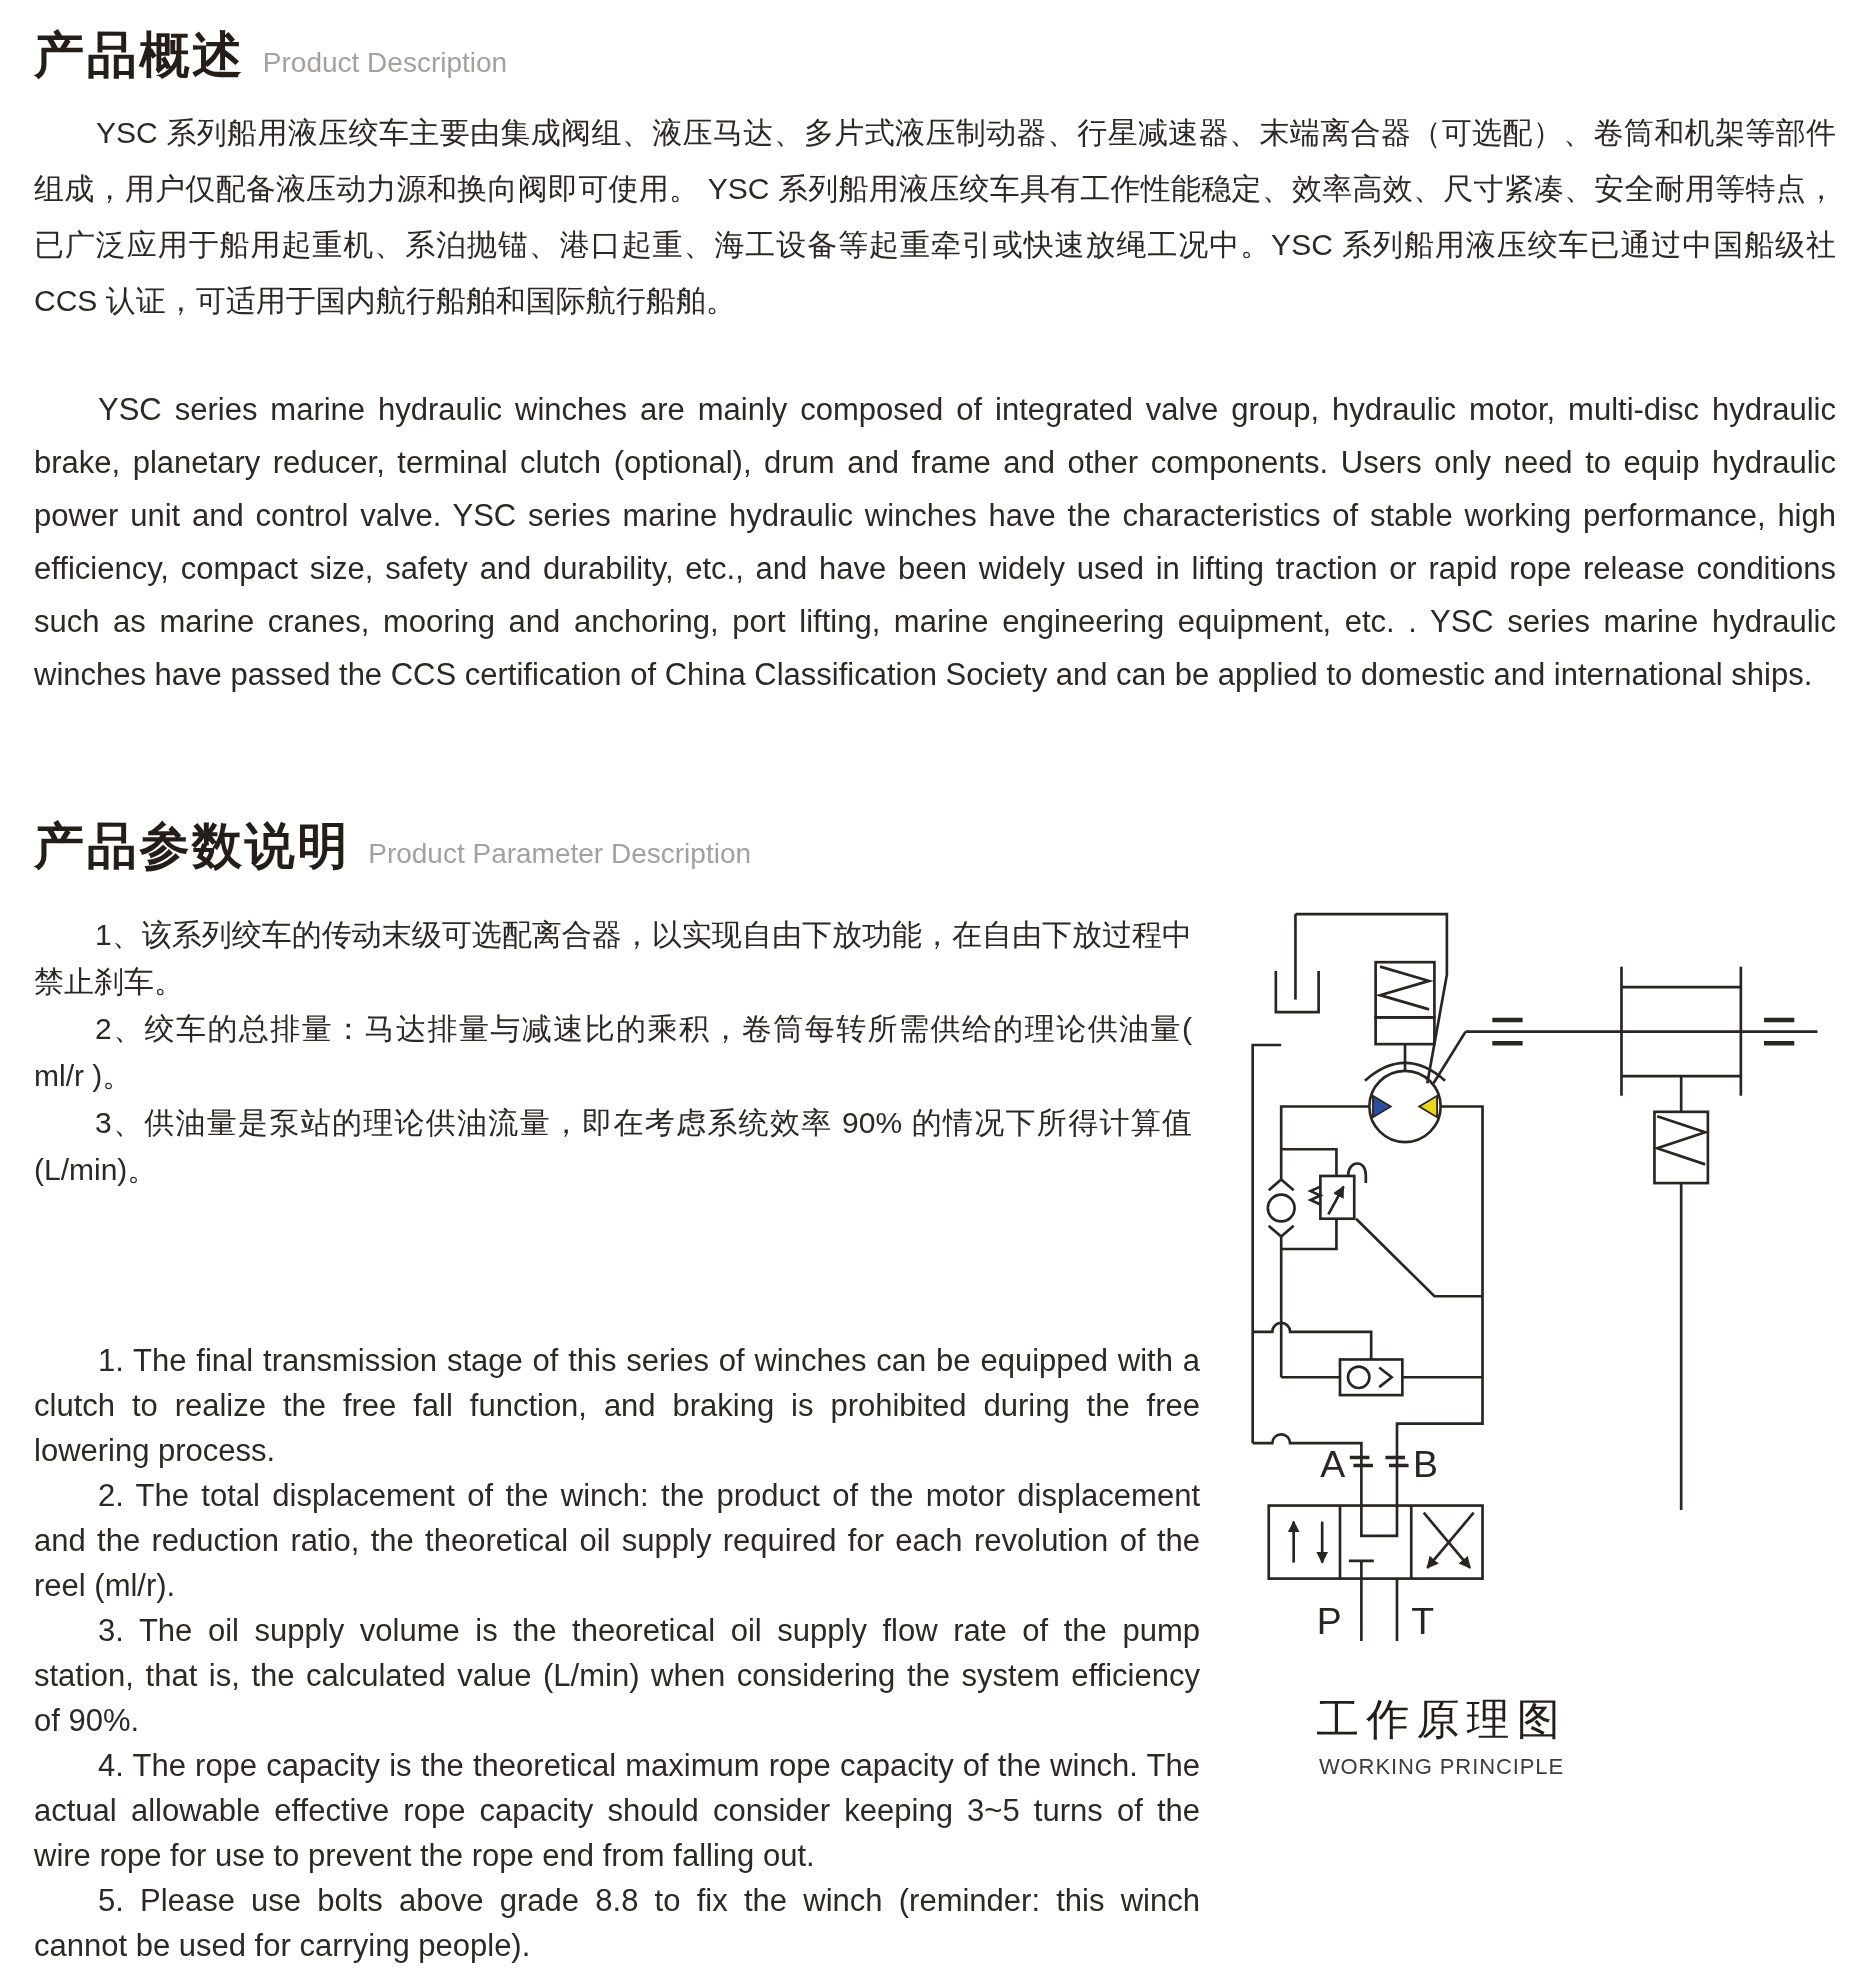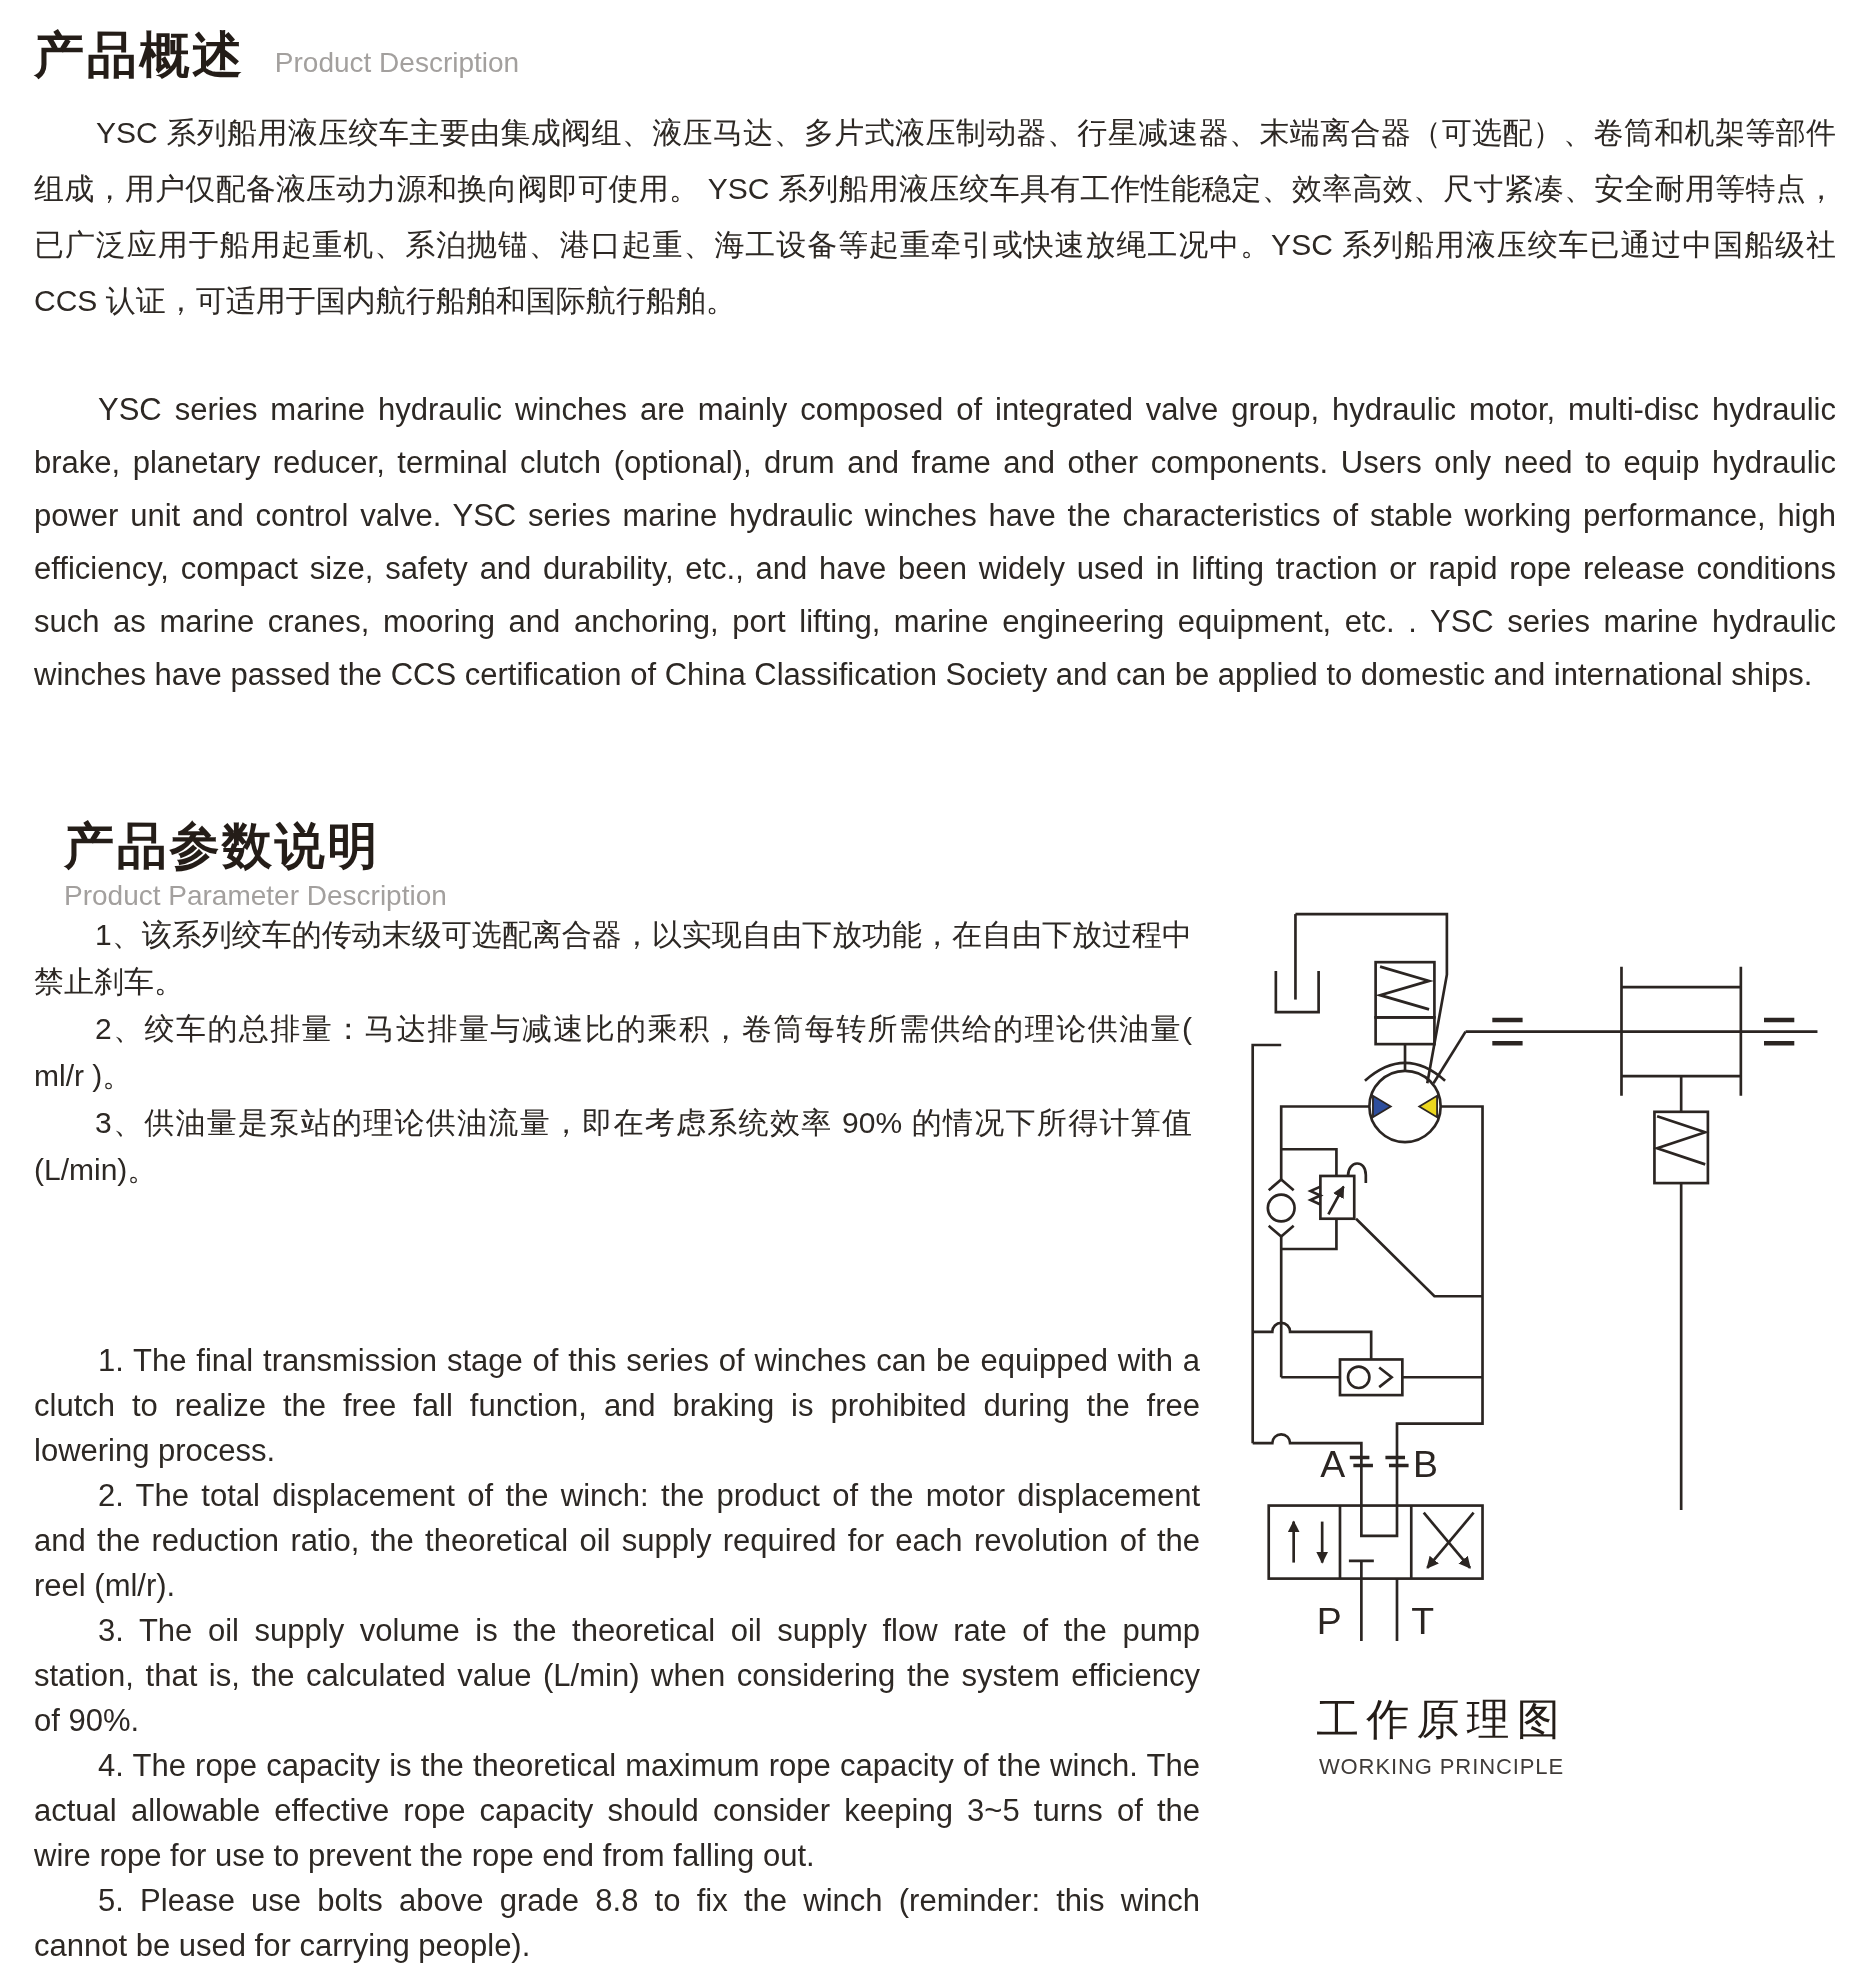--- a/index.html
+++ b/index.html
@@ -4,21 +4,21 @@
 <style>
   html,body{margin:0;padding:0;}
   body{
     width:1868px;height:1983px;position:relative;background:#ffffff;
     font-family:"Liberation Sans","DejaVu Sans",sans-serif;
     color:#2d2824;overflow:hidden;
   }
   .abs{position:absolute;}
   .sec-header{display:flex;align-items:baseline;white-space:nowrap;}
   .h-zh{font-size:50px;font-weight:bold;color:#241d18;letter-spacing:2.7px;}
-  .h-en{font-size:28px;color:#a3a09e;margin-left:30px;font-weight:normal;}
+  .h-en{font-size:28px;color:#a3a09e;margin-left:18px;font-weight:normal;}
   .para-zh{
     width:1802px;font-size:30px;line-height:56px;text-align:justify;
     text-indent:62px;color:#2d2824;
   }
   .para-en{
     width:1802px;font-size:31px;line-height:53px;text-align:justify;
     text-indent:64px;color:#2d2824;
   }
   .list-zh{width:1158px;font-size:30px;line-height:47px;text-align:justify;color:#2d2824;}
   .list-zh p{margin:0;text-indent:61px;}
@@ -34,21 +34,21 @@
 
 <div class="abs sec-header" style="left:34px;top:22px;">
   <span class="h-zh">产品概述</span>
   <span class="h-en">Product Description</span>
 </div>
 
 <div class="abs para-zh" style="left:34px;top:105px;">YSC 系列船用液压绞车主要由集成阀组、液压马达、多片式液压制动器、行星减速器、末端离合器（可选配）、卷筒和机架等部件组成，用户仅配备液压动力源和换向阀即可使用。 YSC 系列船用液压绞车具有工作性能稳定、效率高效、尺寸紧凑、安全耐用等特点，已广泛应用于船用起重机、系泊抛锚、港口起重、海工设备等起重牵引或快速放绳工况中。YSC 系列船用液压绞车已通过中国船级社 CCS 认证，可适用于国内航行船舶和国际航行船舶。</div>
 
 <div class="abs para-en" style="left:34px;top:383px;">YSC series marine hydraulic winches are mainly composed of integrated valve group, hydraulic motor, multi-disc hydraulic brake, planetary reducer, terminal clutch (optional), drum and frame and other components. Users only need to equip hydraulic power unit and control valve. YSC series marine hydraulic winches have the characteristics of stable working performance, high efficiency, compact size, safety and durability, etc., and have been widely used in lifting traction or rapid rope release conditions such as marine cranes, mooring and anchoring, port lifting, marine engineering equipment, etc. . YSC series marine hydraulic winches have passed the CCS certification of China Classification Society and can be applied to domestic and international ships.</div>
 
-<div class="abs sec-header" style="left:34px;top:813px;flex-direction:column;">
+<div class="abs sec-header" style="left:34px;top:813px;">
   <span class="h-zh">产品参数说明</span>
   <span class="h-en">Product Parameter Description</span>
 </div>
 
 <div class="abs list-zh" style="left:34px;top:911px;">
   <p>1、该系列绞车的传动末级可选配离合器，以实现自由下放功能，在自由下放过程中禁止刹车。</p>
   <p>2、绞车的总排量：马达排量与减速比的乘积，卷筒每转所需供给的理论供油量( ml/r )。</p>
   <p>3、供油量是泵站的理论供油流量，即在考虑系统效率 90% 的情况下所得计算值 (L/min)。</p>
 </div>
 

